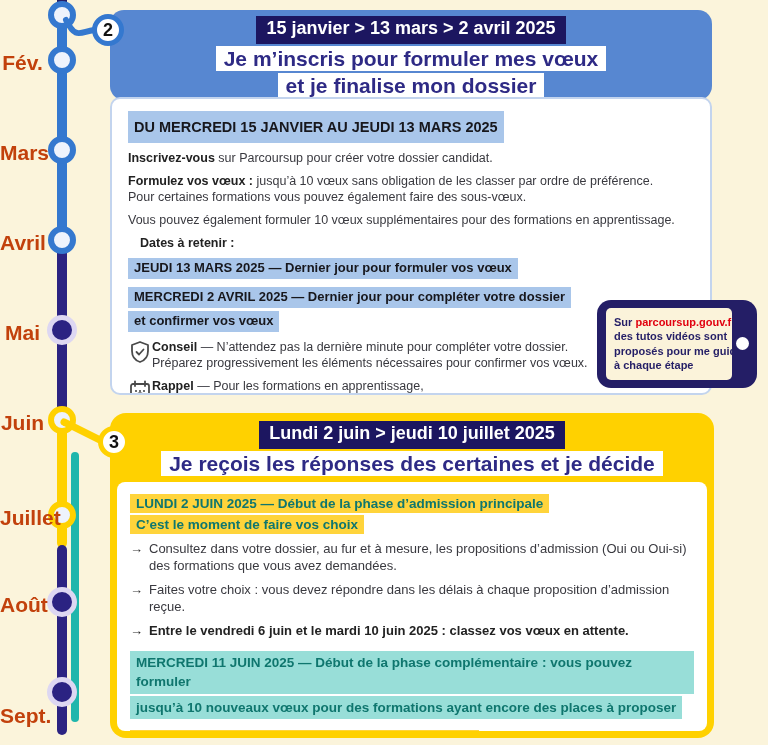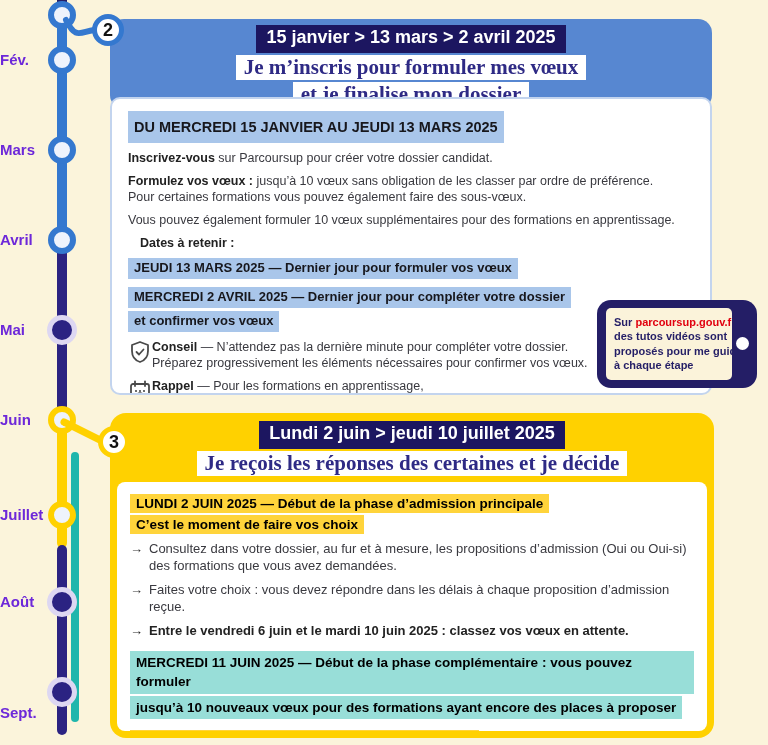--- a/index.html
+++ b/index.html
@@ -10,33 +10,33 @@
   .seg{position:absolute;left:57px;width:10px;border-radius:6px;}
   .seg-a{top:-8px;height:20px;background:#241e66;}
   .seg-b{top:10px;height:232px;background:#3478cf;}
   .seg-c{top:240px;height:184px;background:#2b2382;}
   .seg-d{top:418px;height:130px;background:#ffd100;}
   .seg-e{top:545px;height:190px;background:#2b2382;}
   .seg-teal{position:absolute;left:71px;width:8px;top:452px;height:270px;background:#1fb6ac;border-radius:5px;}
   .ring{position:absolute;left:48px;width:16px;height:16px;border-radius:50%;background:#eef3fc;border:6px solid #3478cf;}
   .ring.yellow{border-color:#ffd100;}
   .dot{position:absolute;left:47px;width:20px;height:20px;border-radius:50%;background:#2b2382;border:5px solid #ddd7f2;}
-  .mlabel{position:absolute;left:0;width:45px;text-align:left;font-size:15px;font-weight:700;color:#6d28d9;}
+  .mlabel{position:absolute;left:0;width:45px;text-align:center;font-size:21px;font-weight:700;color:#c2410c;}
   .stepnum{position:absolute;display:flex;align-items:center;justify-content:center;width:22px;height:22px;
            border-radius:50%;background:#fff;font-size:18px;font-weight:800;color:#111;z-index:6;}
   .stepnum.blue{border:5px solid #3478cf;left:92px;top:14px;}
   .stepnum.yellow{border:5px solid #ffd100;left:98px;top:426px;}
   .connectors{position:absolute;left:0;top:0;z-index:2;}
 
   
   .s2-header{position:absolute;left:110px;top:10px;width:602px;height:90px;background:#5787d1;
-             border-radius:14px;text-align:center;box-sizing:border-box;padding-top:6px;margin-top:9px;}
+             border-radius:14px;text-align:center;box-sizing:border-box;padding-top:6px;}
   .navy-badge{display:inline-block;background:#1c1660;color:#fff;font-size:18px;font-weight:700;
               padding:2px 10px 4px;line-height:1.2;}
-  .title-line{margin-top:2px;line-height:1;font-family:Liberation Serif, serif;}
+  .title-line{margin-top:2px;line-height:1;}
   .title-strip{display:inline-block;background:#fff;color:#2e2a85;font-size:21px;font-weight:800;
                line-height:1.12;padding:1px 8px;}
   .card2{position:absolute;left:110px;top:97px;width:602px;height:298px;background:#fff;
          border:2px solid #c3d4ee;border-radius:10px;box-sizing:border-box;padding:12px 16px;overflow:hidden;}
   .hl-blue{background:#a9c6ea;}
   .period{display:inline-block;font-size:14.5px;font-weight:800;color:#17171c;padding:8px 6px;}
   .body-p{margin:7px 0 0;font-size:12.5px;line-height:1.28;color:#39393f;}
   .body-p b{color:#222;}
   .dates-label{margin:8px 12px 0;font-size:12.5px;font-weight:700;color:#222;}
   .hl-line{margin-top:5px;line-height:1.45;}
@@ -56,21 +56,21 @@
   .phone-dot{position:absolute;right:8px;top:37px;width:13px;height:13px;background:#fff;border-radius:50%;}
   .red-link{color:#e1000f;}
 
   
   .s3{position:absolute;left:110px;top:413px;width:604px;height:325px;background:#ffd100;
       border-radius:16px;box-sizing:border-box;padding:0 7px 7px;display:flex;flex-direction:column;}
   .s3-header{text-align:center;padding:8px 0 6px;}
   .card3{flex:1;background:#fff;border-radius:8px;padding:10px 13px;overflow:hidden;}
   .hl-yellow{background:#ffd43b;}
   .hl-teal{background:#98ded8;}
-  .hl-strong{display:inline-block;font-size:13.5px;font-weight:800;color:#000000;padding:2px 6px;margin-top:2px;}
+  .hl-strong{display:inline-block;font-size:13.5px;font-weight:800;color:#0f766e;padding:2px 6px;margin-top:2px;}
   .bullet{display:flex;gap:6px;margin-top:7px;font-size:13px;line-height:1.3;color:#39393f;}
   .arrow-glyph{font-weight:700;color:#333;}
   .bullet.bold .btext, .bullet.bold .arrow-glyph{font-weight:700;color:#222;}
   .blk{margin-top:9px;line-height:1.45;}
 </style>
 </head>
 <body>
 
 <div class="stage">
 

